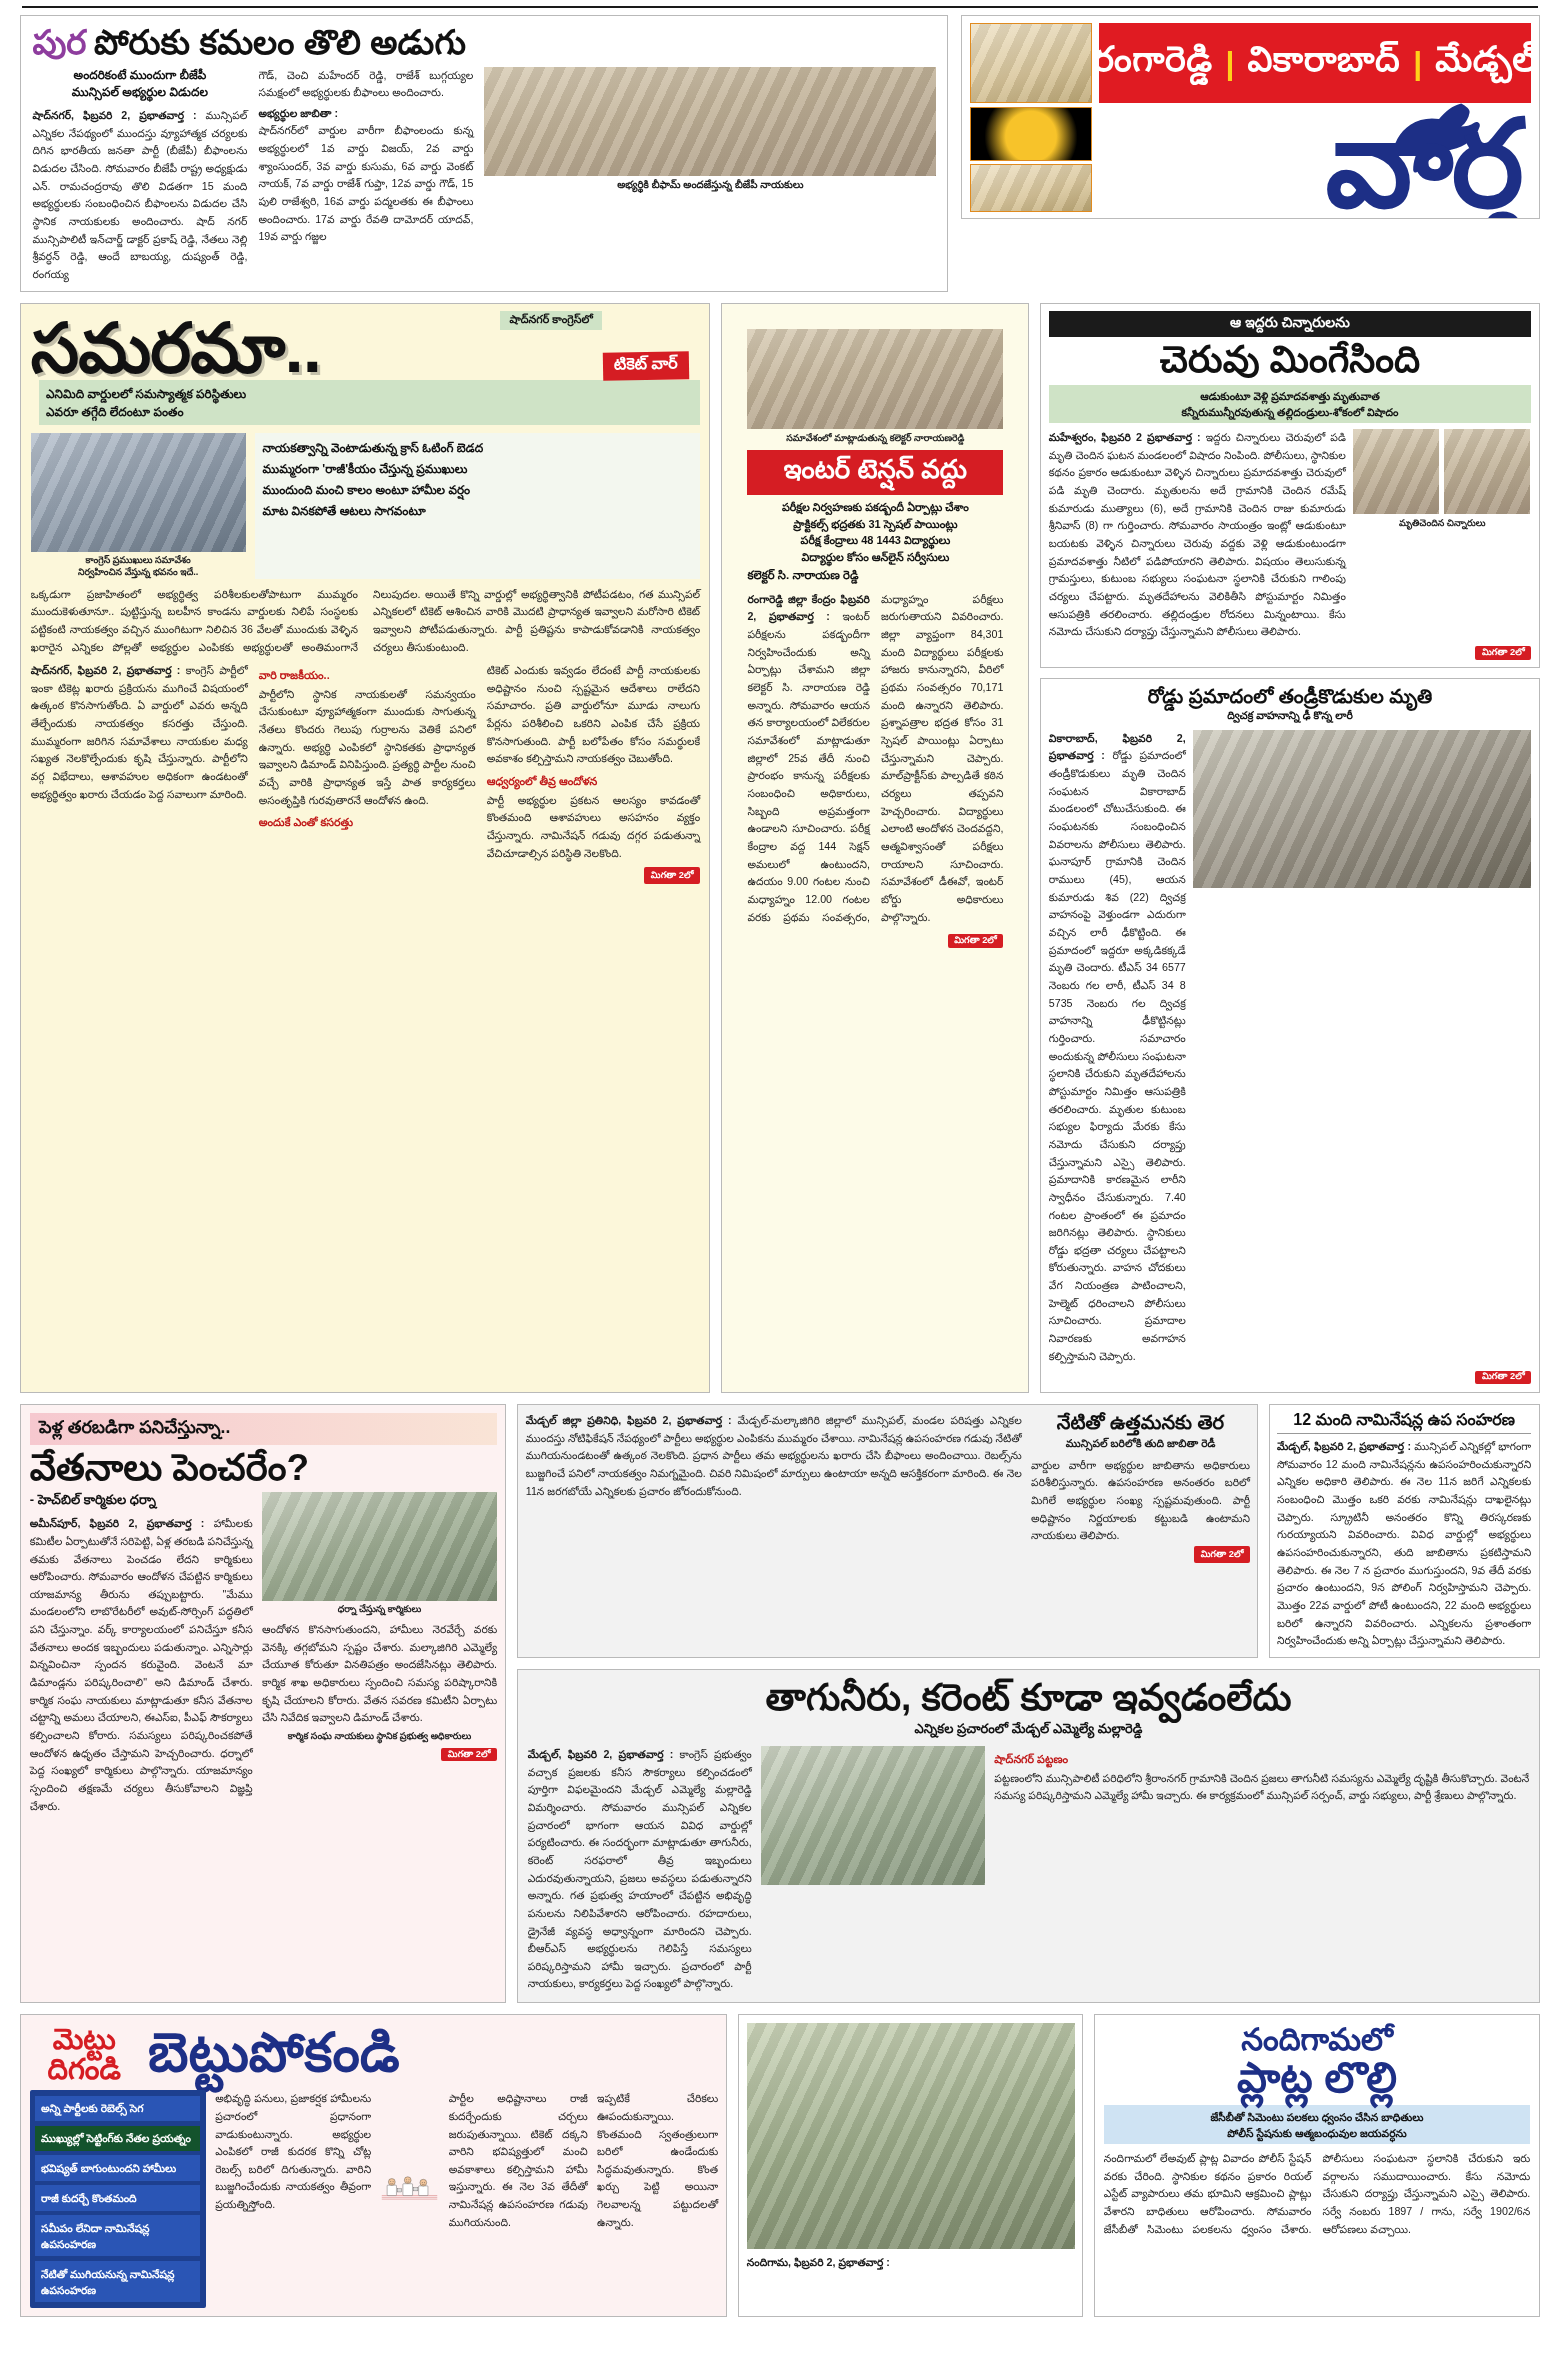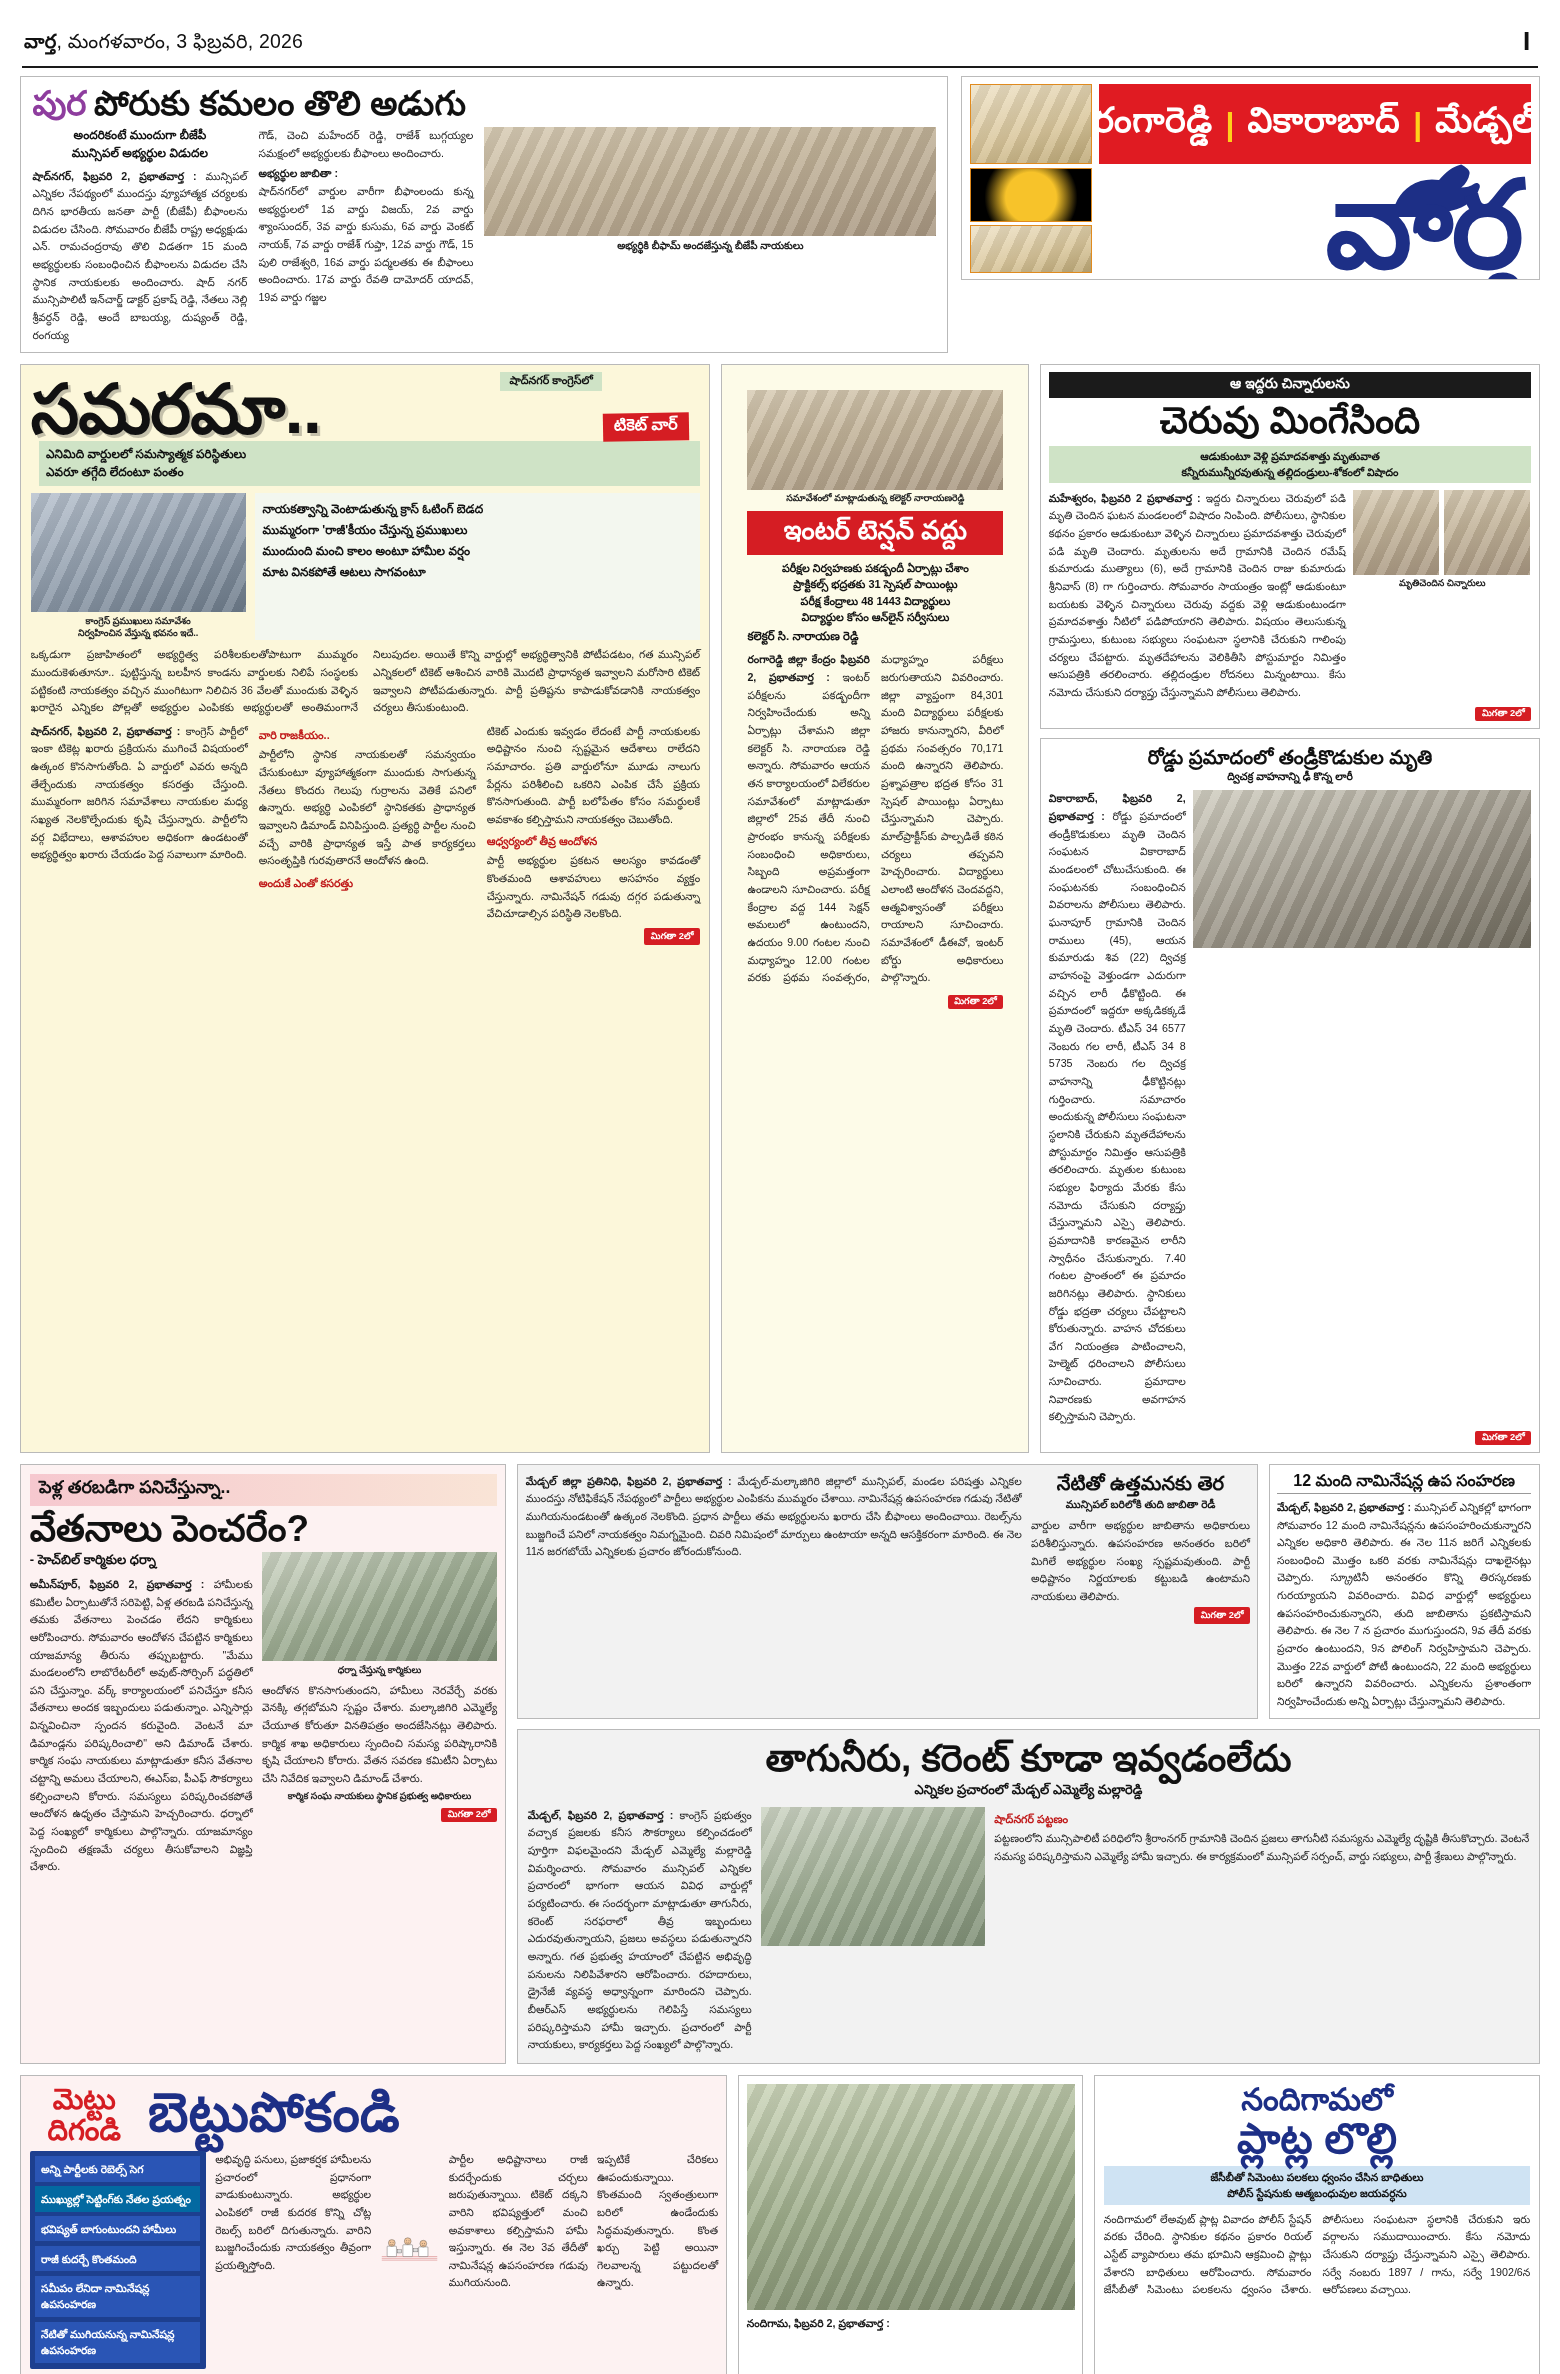--- a/index.html
+++ b/index.html
@@ -52,26 +52,20 @@
            line-height:.82;letter-spacing:-1.9px;}
   .dove{position:absolute;right:48px;top:80px;width:139px;height:85px;}
 
   .shadow-hdl{text-shadow:2.8px 2.8px 0 rgba(0,0,0,.22);}
 </style>
 </head>
 <body>
 
 <div class="page">
 
-  <div class="topbar">
-    <div class="dateline">
-      <b>వార్త</b><span>, మంగళవారం, 3 ఫిబ్రవరి, 2026</span>
-    </div>
-    <div class="pageno">I</div>
-  </div>
   <div class="rule"></div>
 
   <div style="display:flex;gap:13px;margin-top:7.4px;">
 
     <div class="box white" style="width:928px;padding:9.3px 11px 7.4px;">
       <div style="display:flex;align-items:baseline;gap:7.4px;">
         <div class="hdl" style="font-size:34px;color:#8e3d9e;">పుర</div>
         <div class="hdl" style="font-size:34px;">పోరుకు కమలం తొలి అడుగు</div>
       </div>
       <div style="display:flex;gap:11px;margin-top:5.6px;">
@@ -310,21 +304,21 @@
         <div style="width:109px;text-align:center;">
           <div class="hdl" style="font-size:29px;color:#d51d23;">మెట్టు</div>
           <div class="hdl" style="font-size:29px;color:#d51d23;">దిగండి</div>
         </div>
         <div class="hdl" style="font-size:54px;color:#1d2f86;flex:1;">బెట్టుపోకండి</div>
       </div>
 
       <div style="display:flex;gap:9.3px;margin-top:5.6px;">
         <div style="width:165px;background:#1d3f8f;padding:5.6px;border-radius:1.9px;">
           <div style="background:#2a55b5;color:#fff;font-size:10.7px;font-weight:bold;line-height:1.5;padding:4.6px 5.6px;margin-bottom:4.6px;">అన్ని పార్టీలకు రెబెల్స్ సెగ</div>
-          <div style="background:#0369a1;color:#fff;font-size:10.7px;font-weight:bold;line-height:1.5;padding:4.6px 5.6px;margin-bottom:4.6px;">ముఖ్యుల్లో సెట్టింగ్‌కు నేతల ప్రయత్నం</div>
+          <div style="background:#14532d;color:#fff;font-size:10.7px;font-weight:bold;line-height:1.5;padding:4.6px 5.6px;margin-bottom:4.6px;">ముఖ్యుల్లో సెట్టింగ్‌కు నేతల ప్రయత్నం</div>
           <div style="background:#2a55b5;color:#fff;font-size:10.7px;font-weight:bold;line-height:1.5;padding:4.6px 5.6px;margin-bottom:4.6px;">భవిష్యత్ బాగుంటుందని హామీలు</div>
           <div style="background:#2a55b5;color:#fff;font-size:10.7px;font-weight:bold;line-height:1.5;padding:4.6px 5.6px;margin-bottom:4.6px;">రాజీ కుదర్చే కొంతమంది</div>
           <div style="background:#2a55b5;color:#fff;font-size:10.7px;font-weight:bold;line-height:1.5;padding:4.6px 5.6px;margin-bottom:4.6px;">సమీపం లేనిదా నామినేషన్ల ఉపసంహరణ</div>
           <div style="background:#2a55b5;color:#fff;font-size:10.7px;font-weight:bold;line-height:1.5;padding:4.6px 5.6px;">నేటితో ముగియనున్న నామినేషన్ల ఉపసంహరణ</div>
         </div>
 
         <div class="telugu" style="width:156px;">అభివృద్ధి పనులు, ప్రజాకర్షక హామీలను ప్రచారంలో ప్రధానంగా వాడుకుంటున్నారు. అభ్యర్థుల ఎంపికలో రాజీ కుదరక కొన్ని చోట్ల రెబల్స్ బరిలో దిగుతున్నారు. వారిని బుజ్జగించేందుకు నాయకత్వం తీవ్రంగా ప్రయత్నిస్తోంది.</div>
 
         <div style="flex:1;position:relative;min-height:195px;">
           <svg viewBox="0 0 330 210" style="width:100%;height:195px;">

